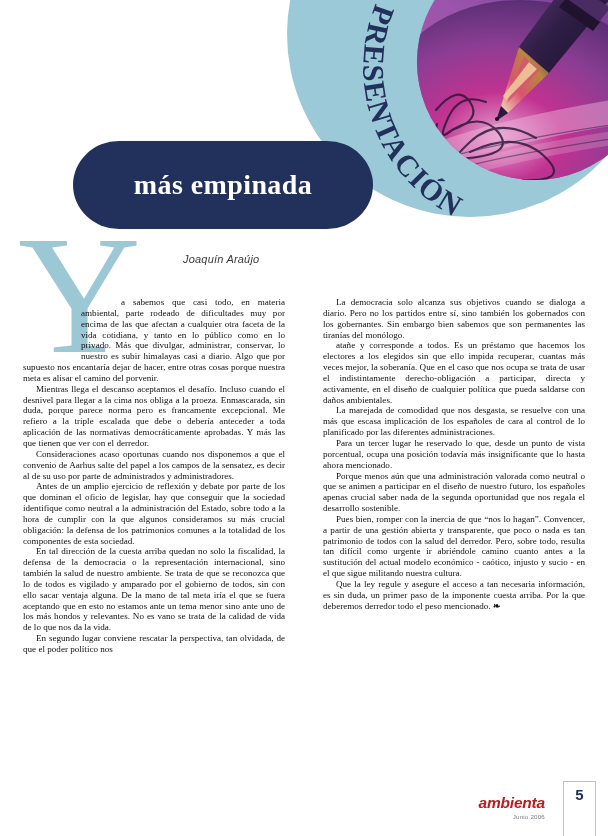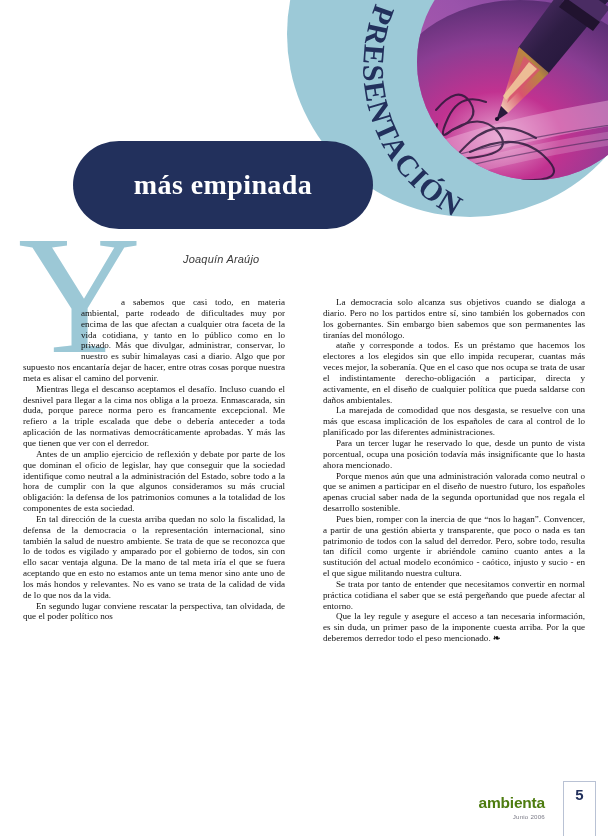--- a/index.html
+++ b/index.html
@@ -130,23 +130,24 @@
   #brand-block {
     position: absolute;
     right: 63px;
     bottom: 16px;
     text-align: right;
   }
   #brand {
     font-family: "Liberation Sans", sans-serif;
     font-weight: bold;
     font-size: 15.5px;
-    color: #4d7c0f;
+    color: #b91c1c;
     letter-spacing: -0.2px;
     line-height: 1;
+    font-style: italic;
   }
   #issue-date {
     font-family: "Liberation Sans", sans-serif;
     font-size: 6.2px;
     color: #7b7b87;
     letter-spacing: 0.2px;
     margin-top: 3px;
     line-height: 1;
   }
   #page-number-box {
@@ -249,32 +250,32 @@
 
 <div id="byline">Joaquín Araújo</div>
 
 <div id="dropcap">Y</div>
 
 <div id="body-cols">
   <div class="col c1">
     <div class="shape"></div>
     <p class="first">a sabemos que casi todo, en materia ambiental, parte rodeado de dificultades muy por encima de las que afectan a cualquier otra faceta de la vida cotidiana, y tanto en lo público como en lo privado. Más que divulgar, administrar, conservar, lo nuestro es subir himalayas casi a diario. Algo que por supuesto nos encantaría dejar de hacer, entre otras cosas porque nuestra meta es alisar el camino del porvenir.</p>
     <p>Mientras llega el descanso aceptamos el desafío. Incluso cuando el desnivel para llegar a la cima nos obliga a la proeza. Enmascarada, sin duda, porque parece norma pero es francamente excepcional. Me refiero a la triple escalada que debe o debería anteceder a toda aplicación de las normativas democráticamente aprobadas. Y más las que tienen que ver con el derredor.</p>
+    <p>Consideraciones acaso oportunas cuando nos disponemos a que el convenio de Aarhus salte del papel a los campos de la sensatez, es decir al de su uso por parte de administrados y administradores.</p>
     <p>Antes de un amplio ejercicio de reflexión y debate por parte de los que dominan el oficio de legislar, hay que conseguir que la sociedad identifique como neutral a la administración del Estado, sobre todo a la hora de cumplir con la que algunos consideramos su más crucial obligación: la defensa de los patrimonios comunes a la totalidad de los componentes de esta sociedad.</p>
     <p>En tal dirección de la cuesta arriba quedan no solo la fiscalidad, la defensa de la democracia o la representación internacional, sino también la salud de nuestro ambiente. Se trata de que se reconozca que lo de todos es vigilado y amparado por el gobierno de todos, sin con ello sacar ventaja alguna. De la mano de tal meta iría el que se fuera aceptando que en esto no estamos ante un tema menor sino ante uno de los más hondos y relevantes. No es vano se trata de la calidad de vida de lo que nos da la vida.</p>
     <p>En segundo lugar conviene rescatar la perspectiva, tan olvidada, de que el poder político nos</p>
   </div>
   <div class="col c2">
     <p>La democracia solo alcanza sus objetivos cuando se dialoga a diario. Pero no los partidos entre sí, sino también los gobernados con los gobernantes. Sin embargo bien sabemos que son permanentes las tiranías del monólogo.</p>
     <p>atañe y corresponde a todos. Es un préstamo que hacemos los electores a los elegidos sin que ello impida recuperar, cuantas más veces mejor, la soberanía. Que en el caso que nos ocupa se trata de usar el indistintamente derecho-obligación a participar, directa y activamente, en el diseño de cualquier política que pueda saldarse con daños ambientales.</p>
     <p>La marejada de comodidad que nos desgasta, se resuelve con una más que escasa implicación de los españoles de cara al control de lo planificado por las diferentes administraciones.</p>
     <p>Para un tercer lugar he reservado lo que, desde un punto de vista porcentual, ocupa una posición todavía más insignificante que lo hasta ahora mencionado.</p>
     <p>Porque menos aún que una administración valorada como neutral o que se animen a participar en el diseño de nuestro futuro, los españoles apenas crucial saber nada de la segunda oportunidad que nos regala el desarrollo sostenible.</p>
     <p>Pues bien, romper con la inercia de que “nos lo hagan”. Convencer, a partir de una gestión abierta y transparente, que poco o nada  es tan patrimonio de todos con la salud del derredor. Pero, sobre todo, resulta tan difícil como urgente ir abriéndole camino cuanto antes a la sustitución del actual modelo económico - caótico, injusto y sucio - en el que sigue militando nuestra cultura.</p>
-    <p>Se trata por tanto de entender que necesitamos convertir en normal práctica cotidiana el saber que se está pergeñando que puede afectar al entorno.</p>
     <p><span>Que la ley regule y asegure el acceso a tan necesaria información, es sin duda, un primer paso de la imponente cuesta arriba. Por la que deberemos derredor todo el peso mencionado.</span> <span class="endmark">❧</span></p>
   </div>
 </div>
 
 <div id="footer">
   <div id="brand-block">
     <div id="brand">ambienta</div>
     <div id="issue-date">Junio 2006</div>
   </div>
   <div id="page-number-box">

